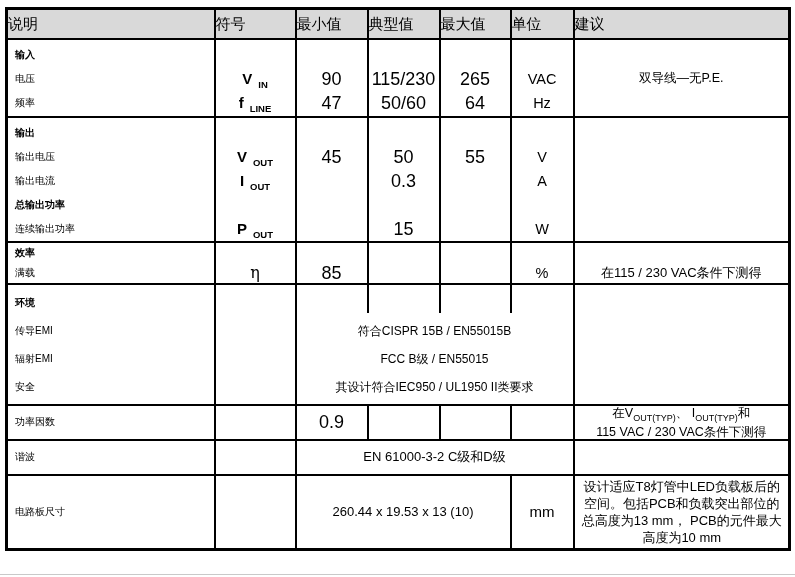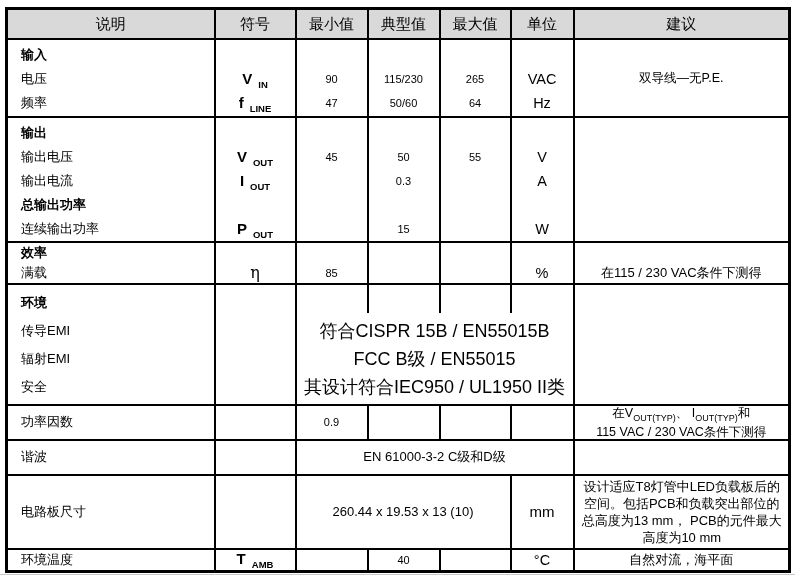--- a/index.html
+++ b/index.html
@@ -1,38 +1,38 @@
 <!DOCTYPE html>
 <html><head>
 <meta charset="utf-8">
 <style>
   html,body{margin:0;padding:0;background:#ffffff;}
   .page{position:relative;width:795px;height:577px;background:#ffffff;overflow:hidden;
         font-family:"Liberation Sans",sans-serif;color:#000;}
   table.spec{position:absolute;left:5px;top:7px;width:783px;table-layout:fixed;
              border-collapse:collapse;border:3px solid #000;}
   td{border:2px solid #000;padding:0;vertical-align:top;overflow:hidden;}
-  td.th{background:#d9d9d9;text-align:center;vertical-align:middle;font-size:15px;height:28px;}
-  .lab{padding-left:13px;font-size:13px;}
+  td.th{background:#d9d9d9;text-align:left;vertical-align:middle;font-size:15px;height:28px;}
+  .lab{padding-left:7px;font-size:10px;}
   .ctr{text-align:center;}
   .mid{vertical-align:middle;}
   .b{font-weight:bold;}
   .ln24{height:24px;line-height:24px;}
   .ln20{height:20px;line-height:20px;}
   .ln28{height:28px;line-height:28px;}
   .pt3{padding-top:3px;}
   .pt4{padding-top:4px;}
-  .num{font-size:11px;}
+  .num{font-size:18px;}
   .sym{font-weight:bold;font-size:15px;}
   .sym sub{font-size:9.5px;font-weight:bold;padding-left:6px;}
   .eta{font-family:"DejaVu Serif",serif;font-size:16px;font-weight:normal;}
   .unit{font-size:14.5px;}
   .note{font-size:12.5px;text-align:center;}
   .small13{font-size:13px;text-align:center;}
-  .envmerge{position:relative;text-align:center;font-size:18px;}
+  .envmerge{position:relative;text-align:center;font-size:12px;}
   .stub{position:absolute;top:0;width:2px;height:28px;background:#000;}
   .pfnote{font-size:12.5px;line-height:14px;text-align:center;}
   .pfnote sub{font-size:9px;}
   .pcbnote{font-size:13px;line-height:17px;text-align:center;padding:2px 4px 2px 5px;}
   .bottom-rule{position:absolute;left:0;top:574px;width:795px;height:1px;background:#c9c9c9;}
 </style>
 </head>
 <body>
 
 <div class="page">
@@ -218,36 +218,17 @@
     <div>260.44 x 19.53 x 13 (10)</div>
   </td>
   <td class="mid ctr unit" style="font-size:15px">
     <div>mm</div>
   </td>
   <td>
     <div class="pcbnote">设计适应T8灯管中LED负载板后的空间。包括PCB和负载突出部位的总高度为13 mm， PCB的元件最大高度为10 mm</div>
   </td>
 </tr>
 
-<tr style="height:22px">
-  <td class="lab mid">
-    <div>环境温度</div>
-  </td>
-  <td class="ctr mid sym">
-    <div><span>T</span><sub>AMB</sub></div>
-  </td>
-  <td></td>
-  <td class="ctr mid num">
-    <div>40</div>
-  </td>
-  <td></td>
-  <td class="ctr mid unit">
-    <div>°C</div>
-  </td>
-  <td class="mid small13">
-    <div>自然对流，海平面</div>
-  </td>
-</tr>
 
 </tbody>
     </table>
 <div class="bottom-rule"></div>
 </div>
 
 </body></html>

